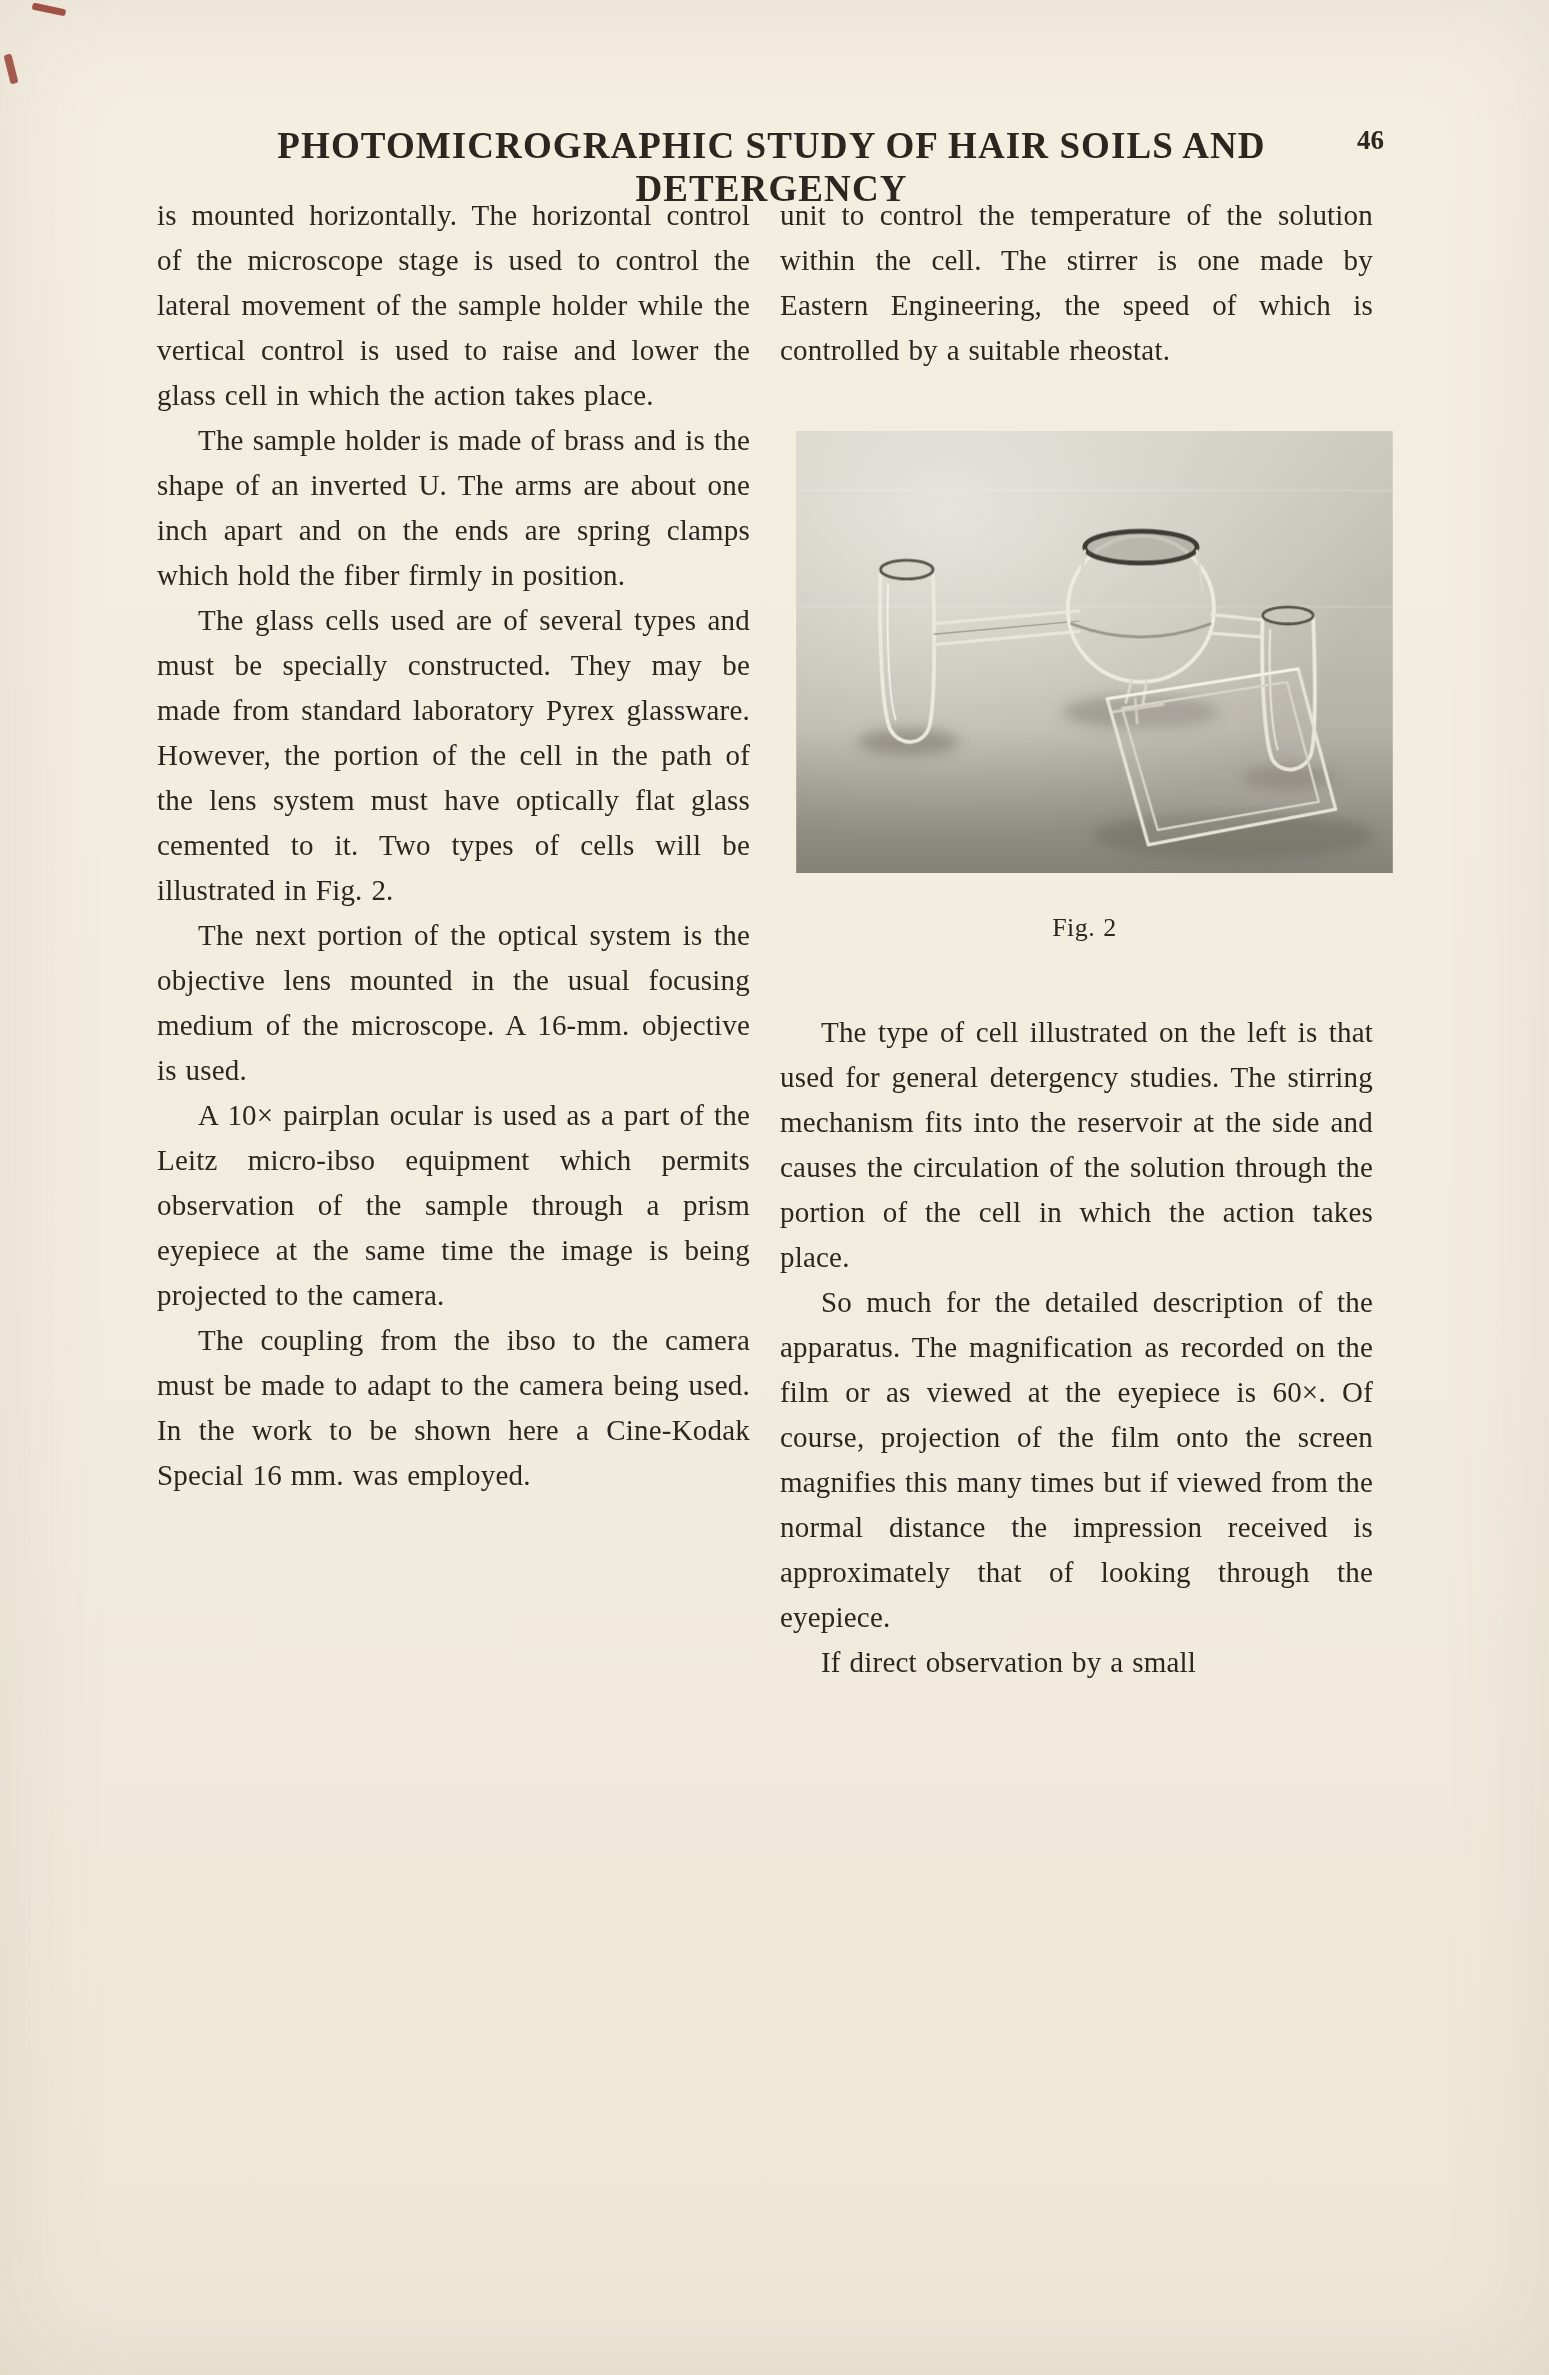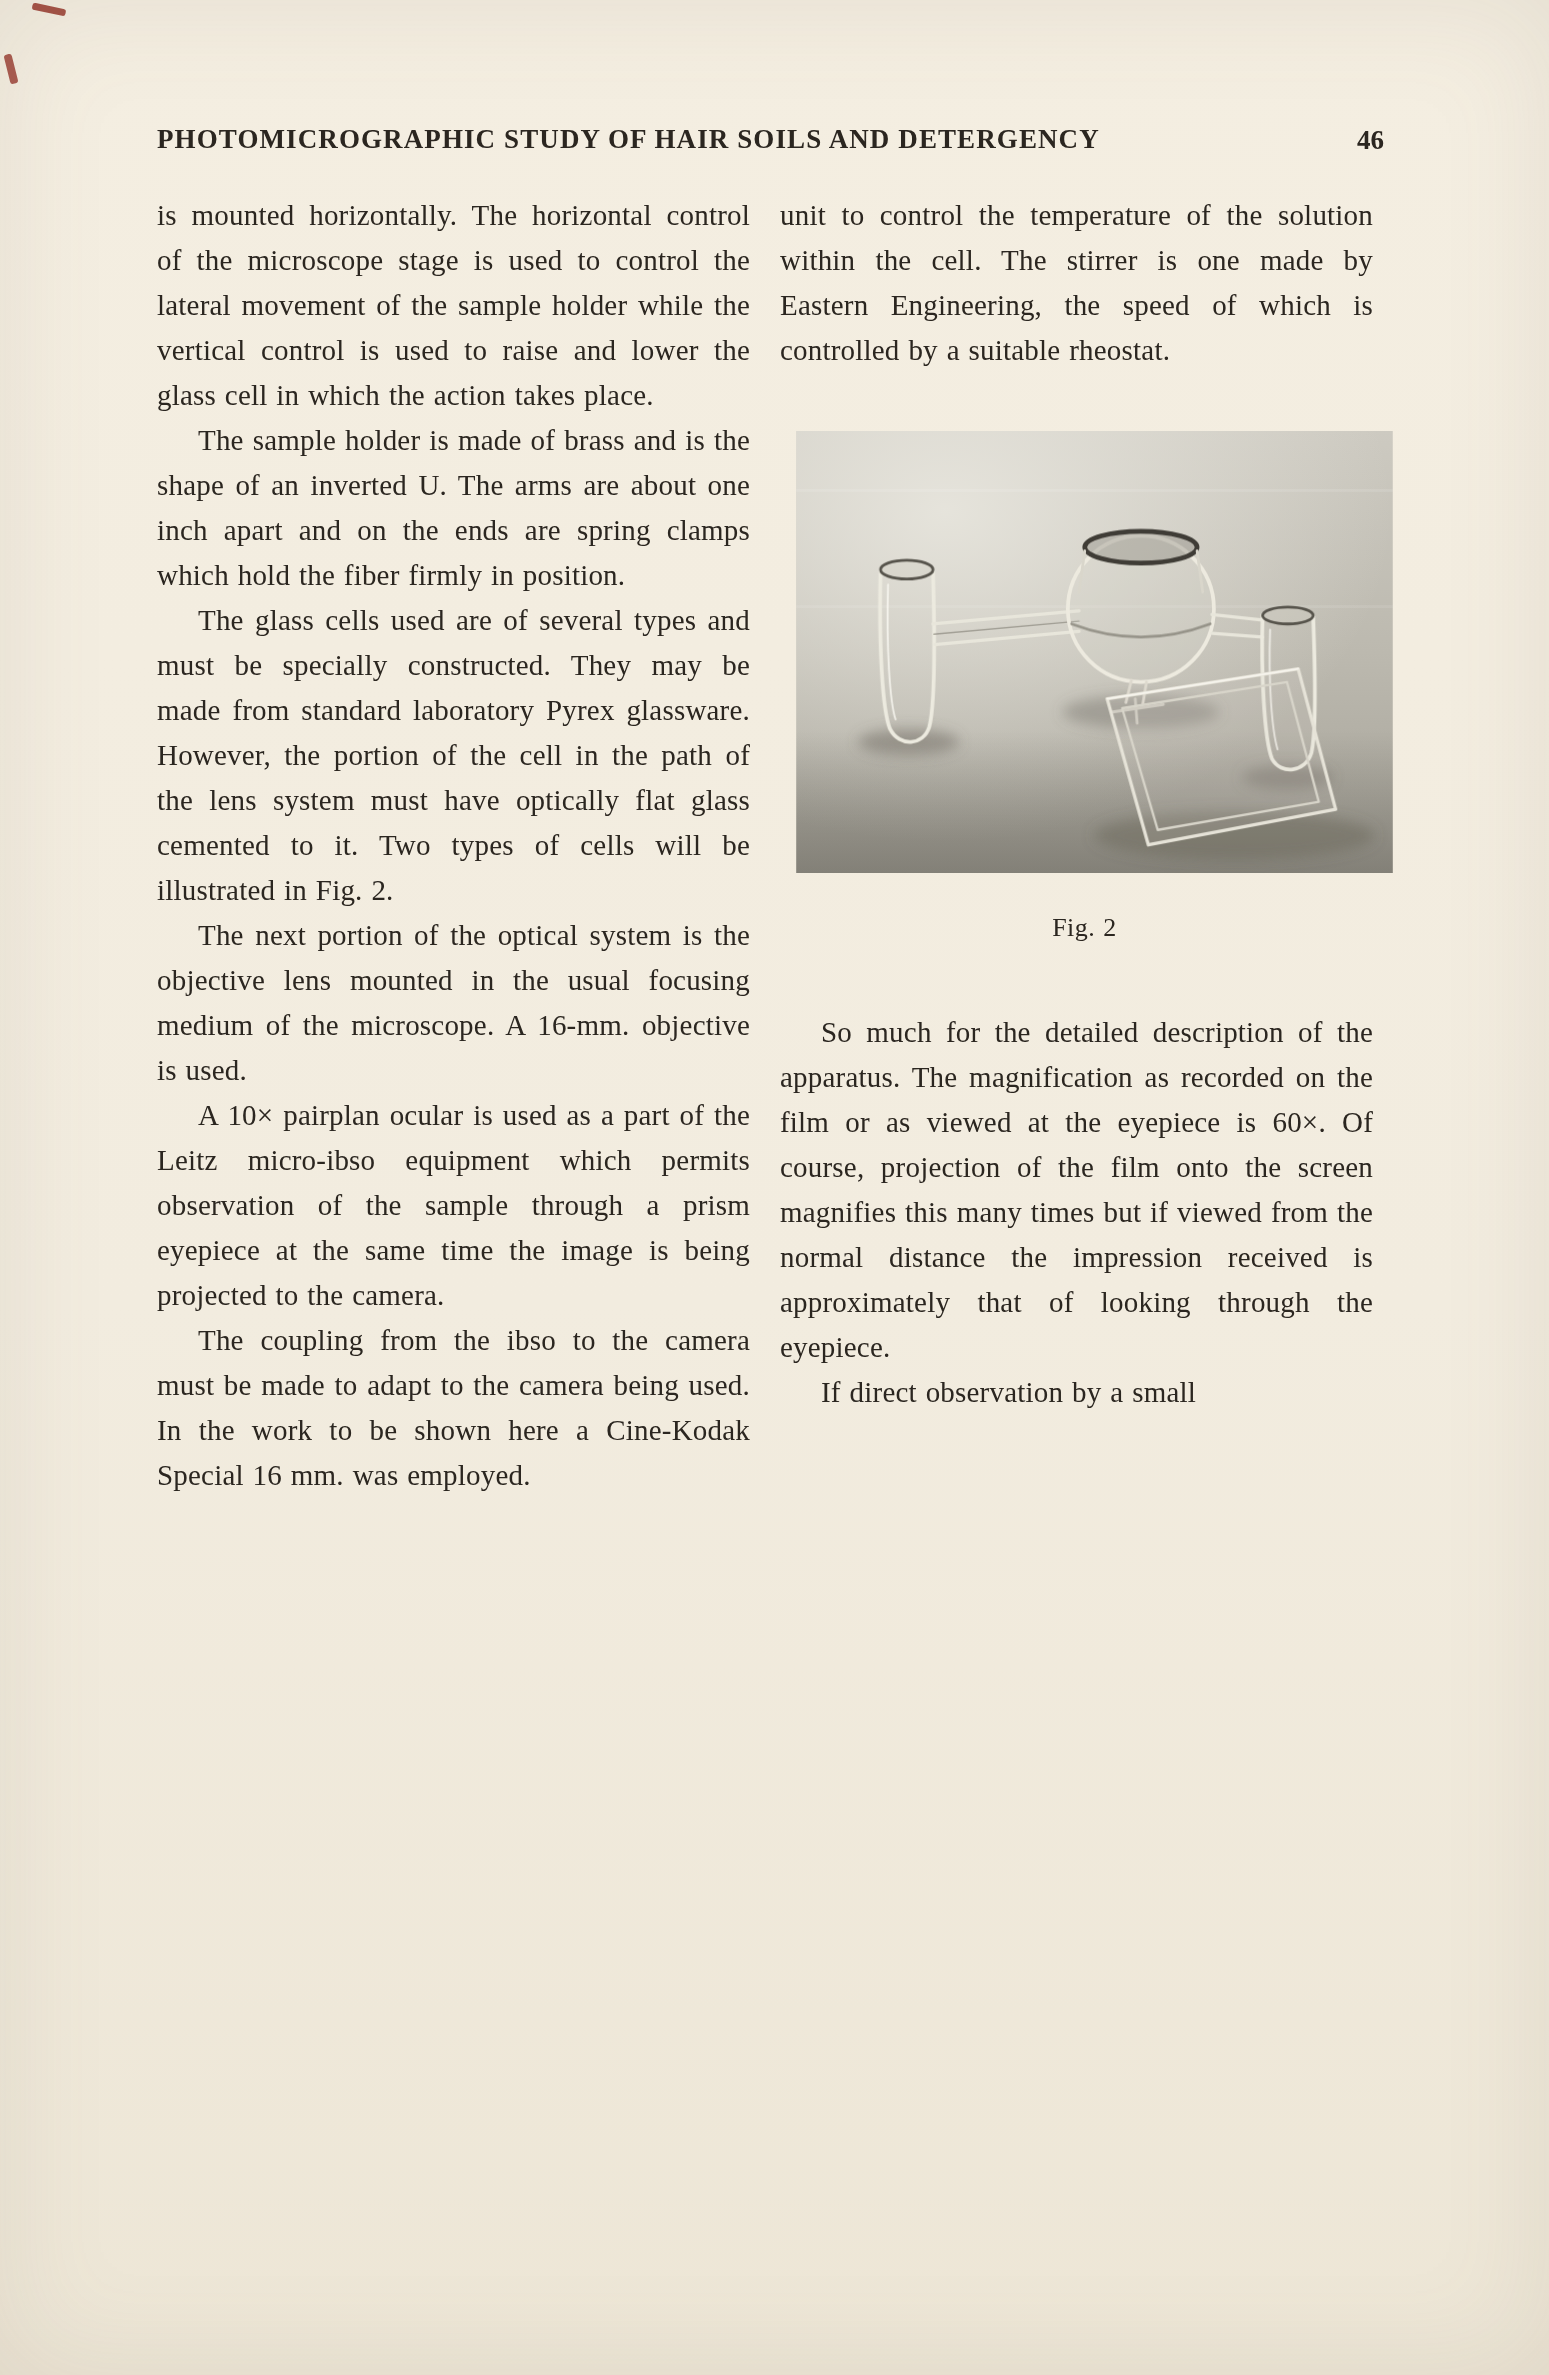--- a/index.html
+++ b/index.html
@@ -19,21 +19,22 @@
   .scan-mark { position: absolute; background: #93372c; border-radius: 2.8px; }
   .mark-1 { left: 32px; top: 5.6px; width: 34px; height: 6.6px; transform: rotate(12deg); opacity: .85; }
   .mark-2 { left: 6.6px; top: 54px; width: 7.5px; height: 30px; transform: rotate(-14deg); opacity: .8; }
 
   .running-head {
     position: absolute;
     left: 157px; top: 124px; width: 1229px;
     height: 43px;
   }
   .head-title {
-    font-size: 27px;
+    text-align: center;
+    font-size: 37px;
     font-weight: 700;
     letter-spacing: 1.1px;
     color: #2b2620;
   }
   .page-num {
     position: absolute;
     right: 1.9px; top: 0.9px;
     font-size: 27px;
     font-weight: 700;
   }
@@ -155,19 +156,20 @@
             <path d="M362,286 L364,312" stroke="#cfccc1" stroke-width="3"></path>
 
             <path d="M332,286 L536,254 L576,404 L376,442 Z" stroke="#e6e3d8" stroke-width="3.5" fill="rgba(214,211,200,0.15)"></path>
             <path d="M348,296 L524,268 L558,396 L386,426 Z" stroke="#d8d5ca" stroke-width="2.5"></path>
             <path d="M332,286 L536,254" stroke="#f7f5ee" stroke-width="2"></path>
           </g>
         </svg>
         <figcaption>Fig. 2</figcaption>
       </figure>
 
+      <p>The type of cell illustrated on the left is that used for general detergency studies.  The stirring mechanism fits into the reservoir at the side and causes the circulation of the solution through the portion of the cell in which the action takes place.</p>
       <p>So much for the detailed description of the apparatus.  The magnification as recorded on the film or as viewed at the eyepiece is 60×.  Of course, projection of the film onto the screen magnifies this many times but if viewed from the normal distance the impression received is approximately that of looking through the eyepiece.</p>
       <p>If direct observation by a small</p>
     </div>
 
   </div>
 </div>
 
 
 </body></html>

